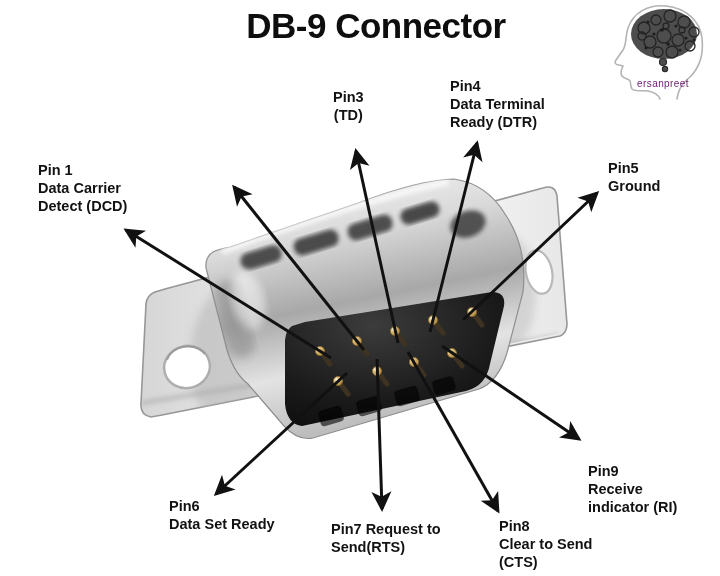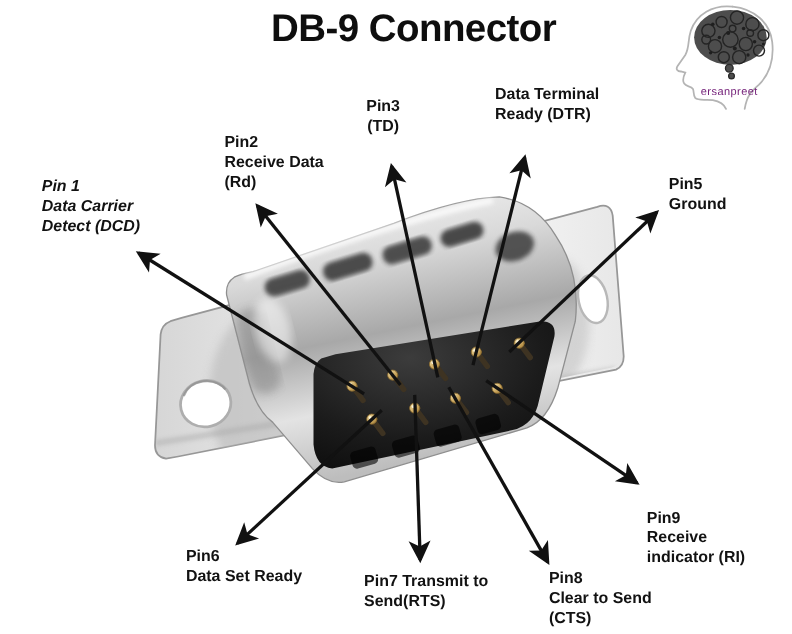--- a/index.html
+++ b/index.html
@@ -7,21 +7,21 @@
          font-family:"Liberation Sans",sans-serif;}
   #page-title{position:absolute;left:0;top:6px;width:720px;text-align:center;margin:0;
     font-size:35px;font-weight:800;letter-spacing:-0.5px;color:#0e0e0e;padding-left:16px;}
   #connector-svg{position:absolute;left:0;top:0;}
   #logo{position:absolute;left:606px;top:0;width:114px;height:100px;}
   #logo svg{position:absolute;left:0;top:0;}
   #brand-name{position:absolute;left:0;top:78px;width:114px;text-align:center;
     font-size:10px;color:#701a75;letter-spacing:0.4px;}
   .pin-label{position:absolute;font-size:14.5px;line-height:18px;font-weight:700;color:#121212;white-space:nowrap;}
   .pin-label span{display:block;}
-  .lp1{left:38px;top:161px;font-style:italic;}
+  .lp1{left:38px;top:161px;}
   .lp2{left:204px;top:121px;}
   .lp3{left:333px;top:88px;text-align:center;}
   .lp4{left:450px;top:77px;}
   .lp5{left:608px;top:159px;}
   .lp6{left:169px;top:497px;}
   .lp7{left:331px;top:520px;}
   .lp8{left:499px;top:517px;}
   .lp9{left:588px;top:462px;}
 </style>
 </head>
@@ -220,43 +220,39 @@
       </g>
     </svg>
     <div id="brand-name">ersanpreet</div>
   </div>
 
   <div class="pin-label lp1">
     <span>Pin 1</span>
     <span>Data Carrier</span>
     <span>Detect (DCD)</span>
   </div>
-  <div class="pin-label lp2">
-    <span>Pin2</span>
-    <span>Receive Data</span>
-    <span>(Rd)</span>
-  </div>
   <div class="pin-label lp3">
     <span>Pin3</span>
     <span>(TD)</span>
   </div>
   <div class="pin-label lp4">
+    <span>Pin4</span>
     <span>Data Terminal</span>
     <span>Ready (DTR)</span>
   </div>
   <div class="pin-label lp5">
     <span>Pin5</span>
     <span>Ground</span>
   </div>
   <div class="pin-label lp6">
     <span>Pin6</span>
     <span>Data Set Ready</span>
   </div>
   <div class="pin-label lp7">
-    <span>Pin7 Transmit to</span>
+    <span>Pin7 Request to</span>
     <span>Send(RTS)</span>
   </div>
   <div class="pin-label lp8">
     <span>Pin8</span>
     <span>Clear to Send</span>
     <span>(CTS)</span>
   </div>
   <div class="pin-label lp9">
     <span>Pin9</span>
     <span>Receive</span>

